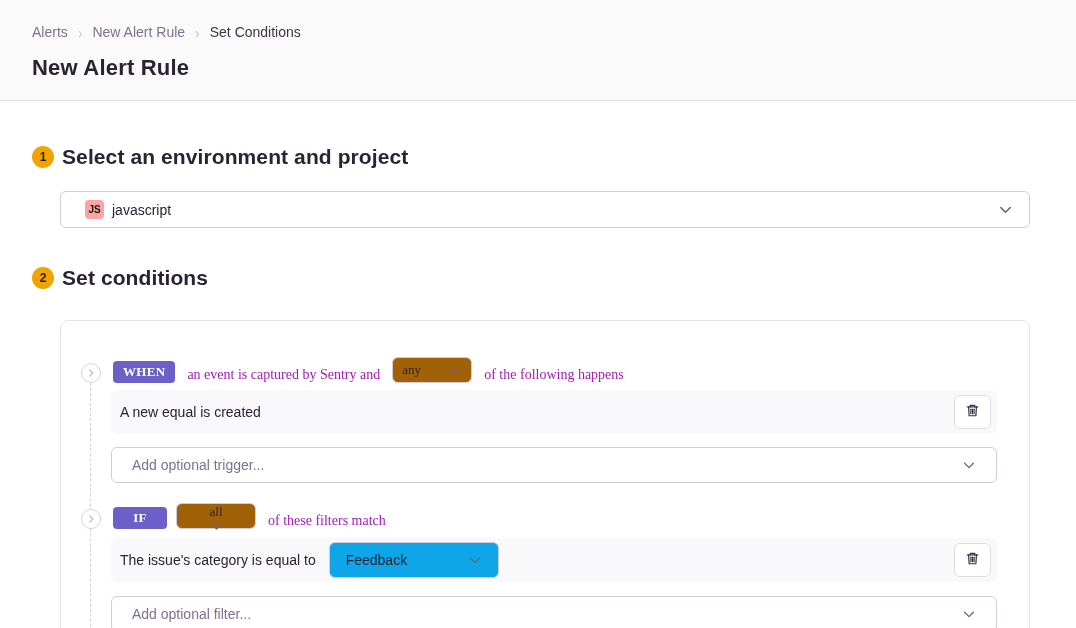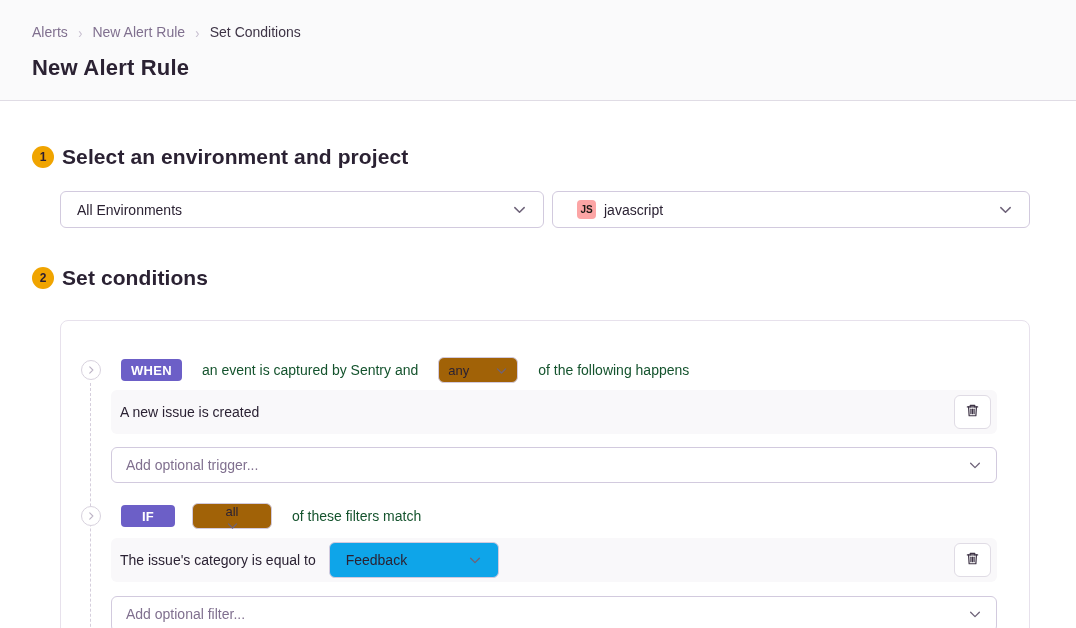--- a/index.html
+++ b/index.html
@@ -31,39 +31,39 @@
   .js-logo { width:19px; height:19px; background:#fca5a5; border-radius:4px; color:#1c1a17;
     font-size:10px; font-weight:700; display:flex; align-items:center; justify-content:center; margin:0 8px 0 14px; }
 
   .chev { flex:0 0 auto; display:flex; }
 
   
   .card { position:relative; margin:30px 0 0 28px; width:970px; height:380px; background:#fff;
     border:1px solid #e7e1ec; border-radius:8px; padding:36px 32px 0 20px; }
   .connector { position:absolute; left:29px; top:62px; bottom:12px; border-left:1px dashed #d5cedc; }
 
-  .cond-head { position:relative; display:flex; align-items:center; gap:20px; }
+  .cond-head { position:relative; display:flex; align-items:flex-end; gap:12px;font-family:Liberation Serif, serif; }
   .cond-head.if-head { margin-top:20px; }
   .node-circle { width:20px; height:20px; border:1px solid #d8d2de; border-radius:50%; background:#fff;
     display:flex; align-items:center; justify-content:center; flex:0 0 20px; position:relative; z-index:2; }
   .cond-badge { min-width:54px; height:22px; background:#6c5fc7; color:#fff; border-radius:4px;
     font-size:13px; font-weight:700; display:flex; align-items:center; justify-content:center; padding:0 10px; letter-spacing:.3px; }
-  .cond-text { font-size:14px; color:#14532d; }
+  .cond-text { font-size:14px; color:#a21caf; }
   .mini-select { width:80px; height:26px; background:#a16207; border:1px solid #d2cade; border-radius:6px;
     display:flex; align-items:center; justify-content:space-between; padding:0 9px; font-size:13px; cursor:pointer; }
 
   .rule-row { position:relative; z-index:1; margin:7px 0 0 30px; height:44px; background:#f9f8fa; border-radius:6px;
     display:flex; align-items:center; padding:0 6px 0 9px; font-size:14px; }
   .value-select { width:170px; height:36px; background:#0ea5e9; border:1px solid #d2cade; border-radius:6px;
     display:flex; align-items:center; justify-content:space-between; padding:0 16px; margin-left:13px; font-size:14px; cursor:pointer; }
   .trash-btn { margin-left:auto; width:37px; height:34px; background:#fff; border:1px solid #e0dce5; border-radius:6px;
     display:flex; align-items:center; justify-content:center; cursor:pointer; }
 
   .add-select { position:relative; z-index:1; margin:13px 0 0 30px; height:36px; background:#fff; border:1px solid #d2cade;
-    border-radius:6px; display:flex; align-items:center; justify-content:space-between; padding:0 14px;
+    border-radius:6px; display:flex; align-items:center; justify-content:space-between; padding:0 20px;
     font-size:14px; color:#80708f; cursor:pointer; }
   .gap9 { margin-top:9px; }
   .gap14 { margin-top:14px; }
 </style>
 </head>
 <body>
 
 <div class="page-header">
   <div class="breadcrumb">
     <span class="crumb-link">Alerts</span>
@@ -76,29 +76,20 @@
 </div>
 
 <div class="main">
 
   <div class="step-head s1">
     <span class="step-badge">1</span>
     <span class="step-title">Select an environment and project</span>
   </div>
 
   <div class="select-row">
-    <div class="big-select">
-      <span class="val">All Environments</span>
-      <span class="spacer"></span>
-      <span class="chev">
-        <svg width="15" height="15" viewBox="0 0 16 16" fill="none" stroke="#6e6379" stroke-width="1.6" stroke-linecap="round" stroke-linejoin="round">
-            <polyline points="3,6 8,11 13,6"></polyline>
-          </svg>
-      </span>
-    </div>
     <div class="big-select" style="padding-left:10px;">
       <span class="js-logo">JS</span>
       <span class="val">javascript</span>
       <span class="spacer"></span>
       <span class="chev">
         <svg width="15" height="15" viewBox="0 0 16 16" fill="none" stroke="#6e6379" stroke-width="1.6" stroke-linecap="round" stroke-linejoin="round">
             <polyline points="3,6 8,11 13,6"></polyline>
           </svg>
       </span>
     </div>
@@ -125,21 +116,21 @@
         <span class="chev">
           <svg width="13" height="13" viewBox="0 0 16 16" fill="none" stroke="#6e6379" stroke-width="1.6" stroke-linecap="round" stroke-linejoin="round">
               <polyline points="3,6 8,11 13,6"></polyline>
             </svg>
         </span>
       </div>
       <span class="cond-text">of the following happens</span>
     </div>
 
     <div class="rule-row">
-      <span>A new issue is created</span>
+      <span>A new equal is created</span>
       <button class="trash-btn">
         <span>
           <svg width="15" height="15" viewBox="0 0 16 16" fill="none" stroke="#3e3446" stroke-width="1.3" stroke-linecap="round" stroke-linejoin="round">
             <path d="M2.5 4.2h11"></path>
               <path d="M5.6 4.2V2.6h4.8v1.6"></path>
               <path d="M3.8 4.2l.6 9.4h7.2l.6-9.4"></path>
             <path d="M6.3 6.6v4.8"></path>
               <path d="M8 6.6v4.8"></path>
               <path d="M9.7 6.6v4.8"></path>
           </svg>

